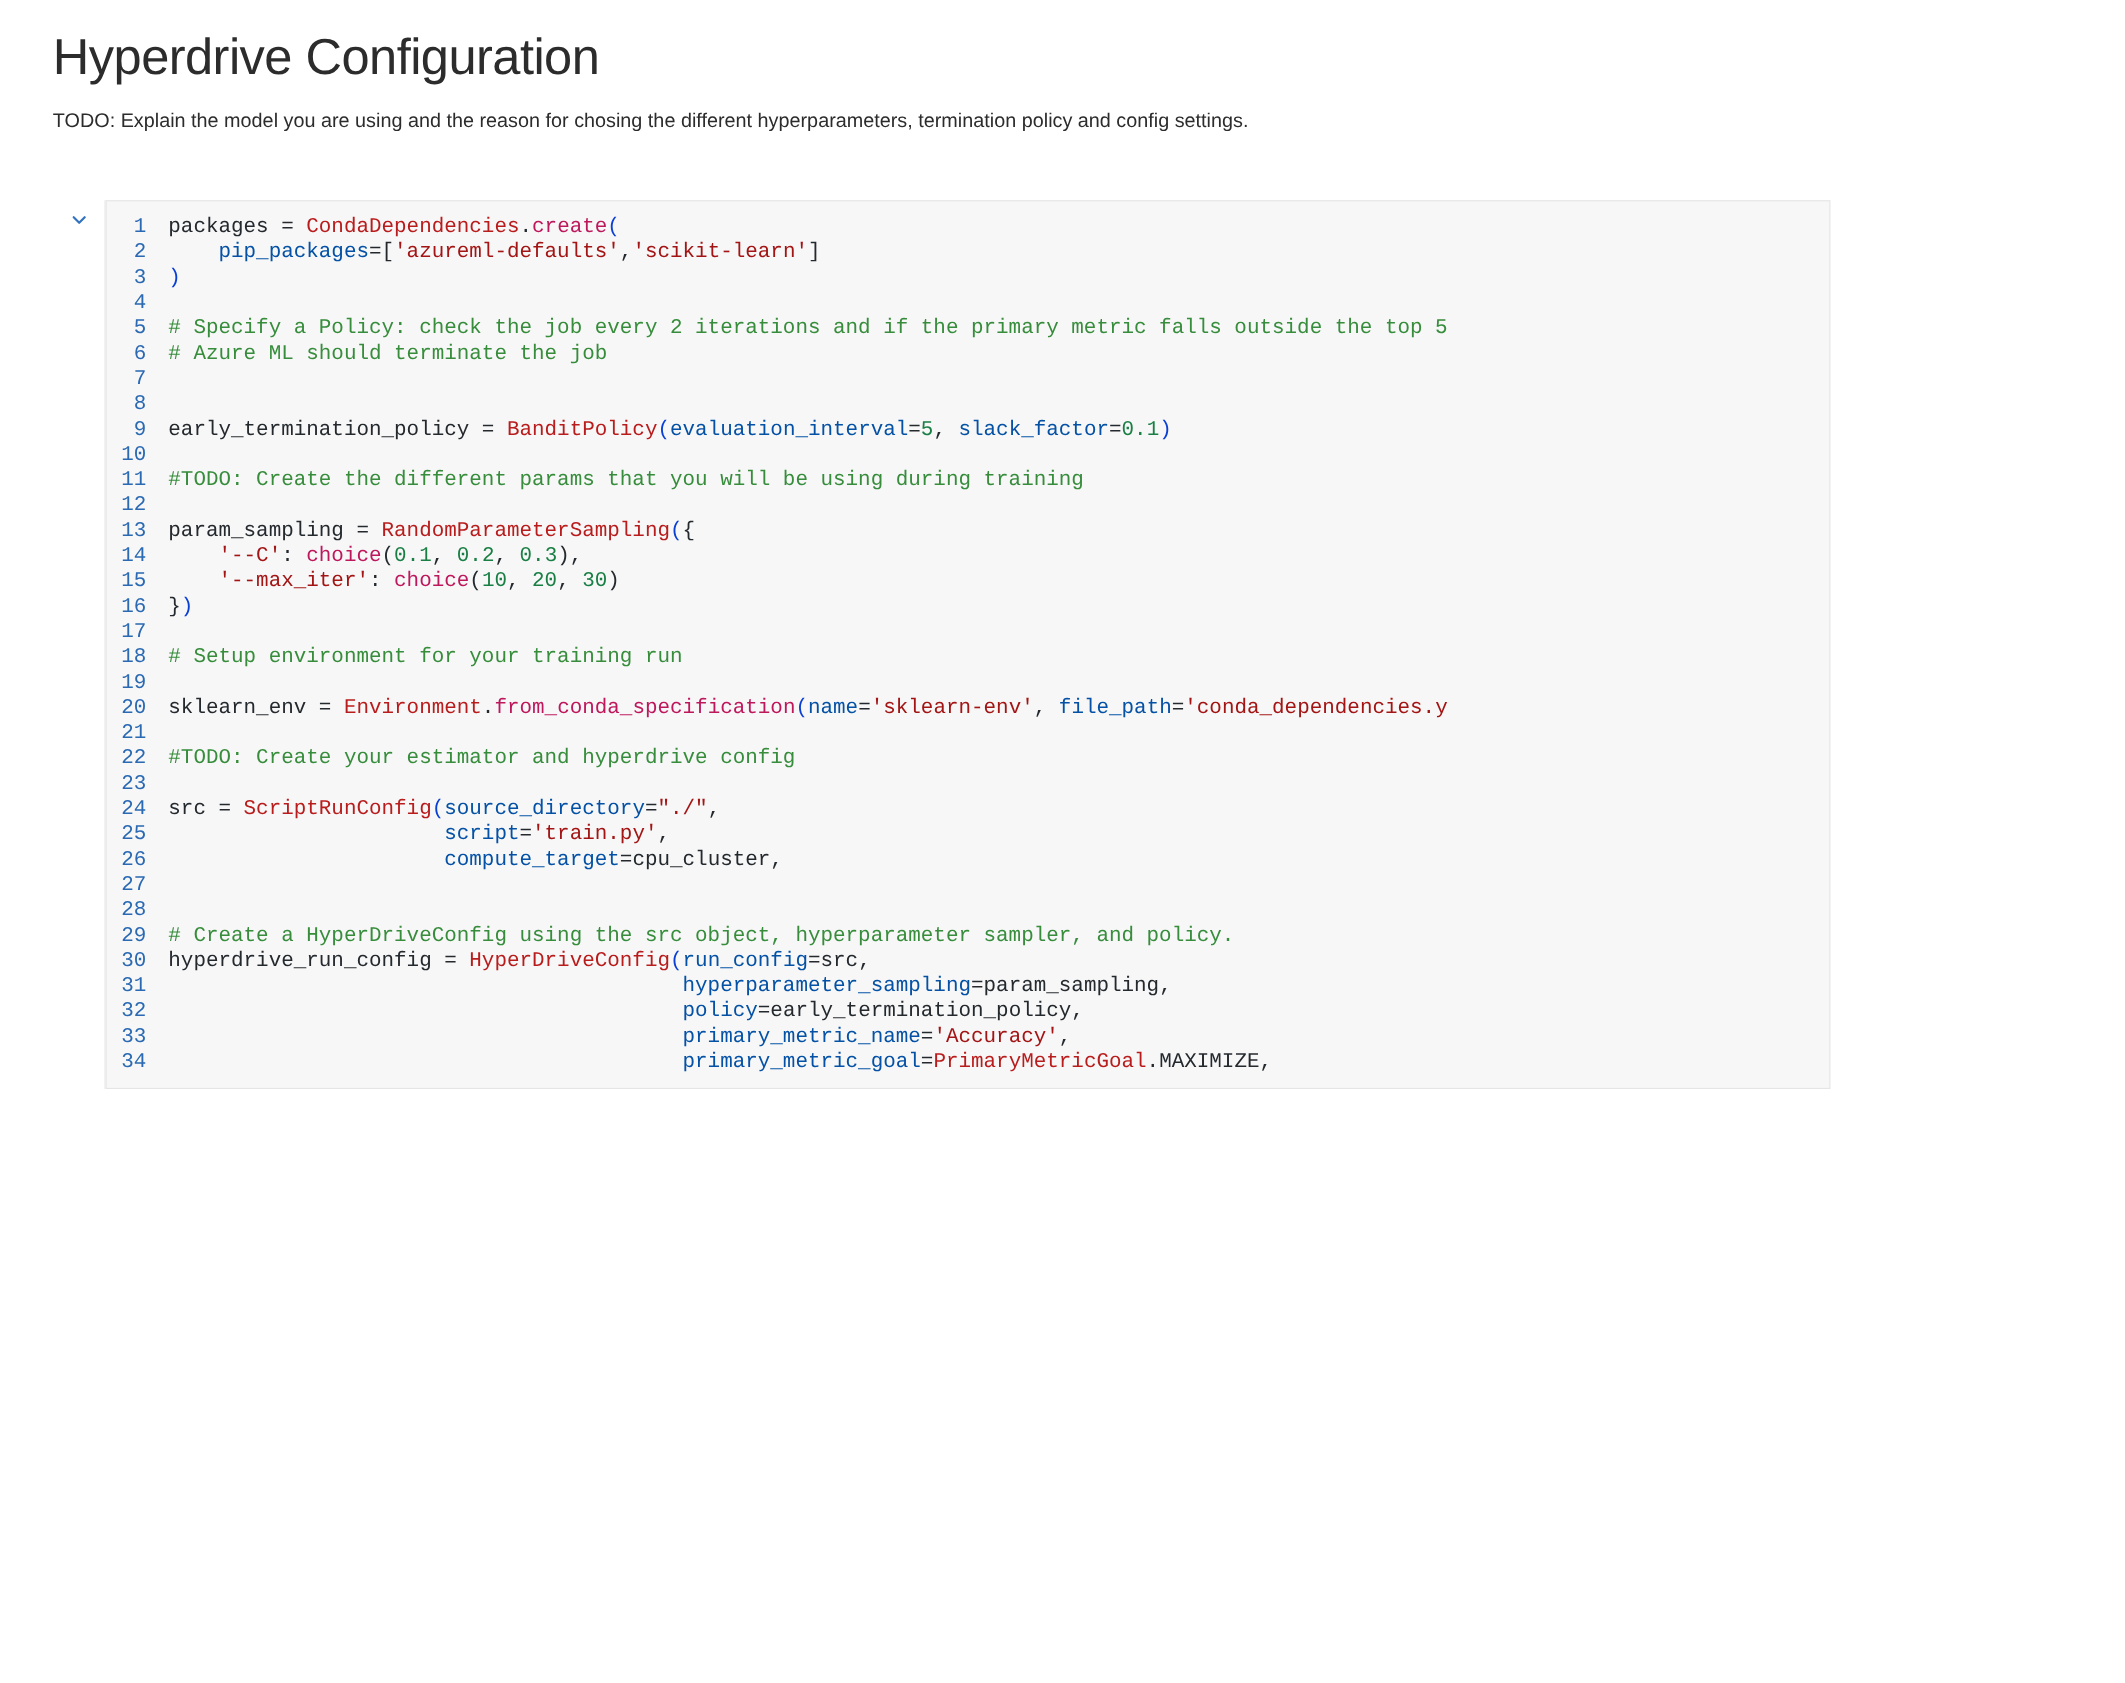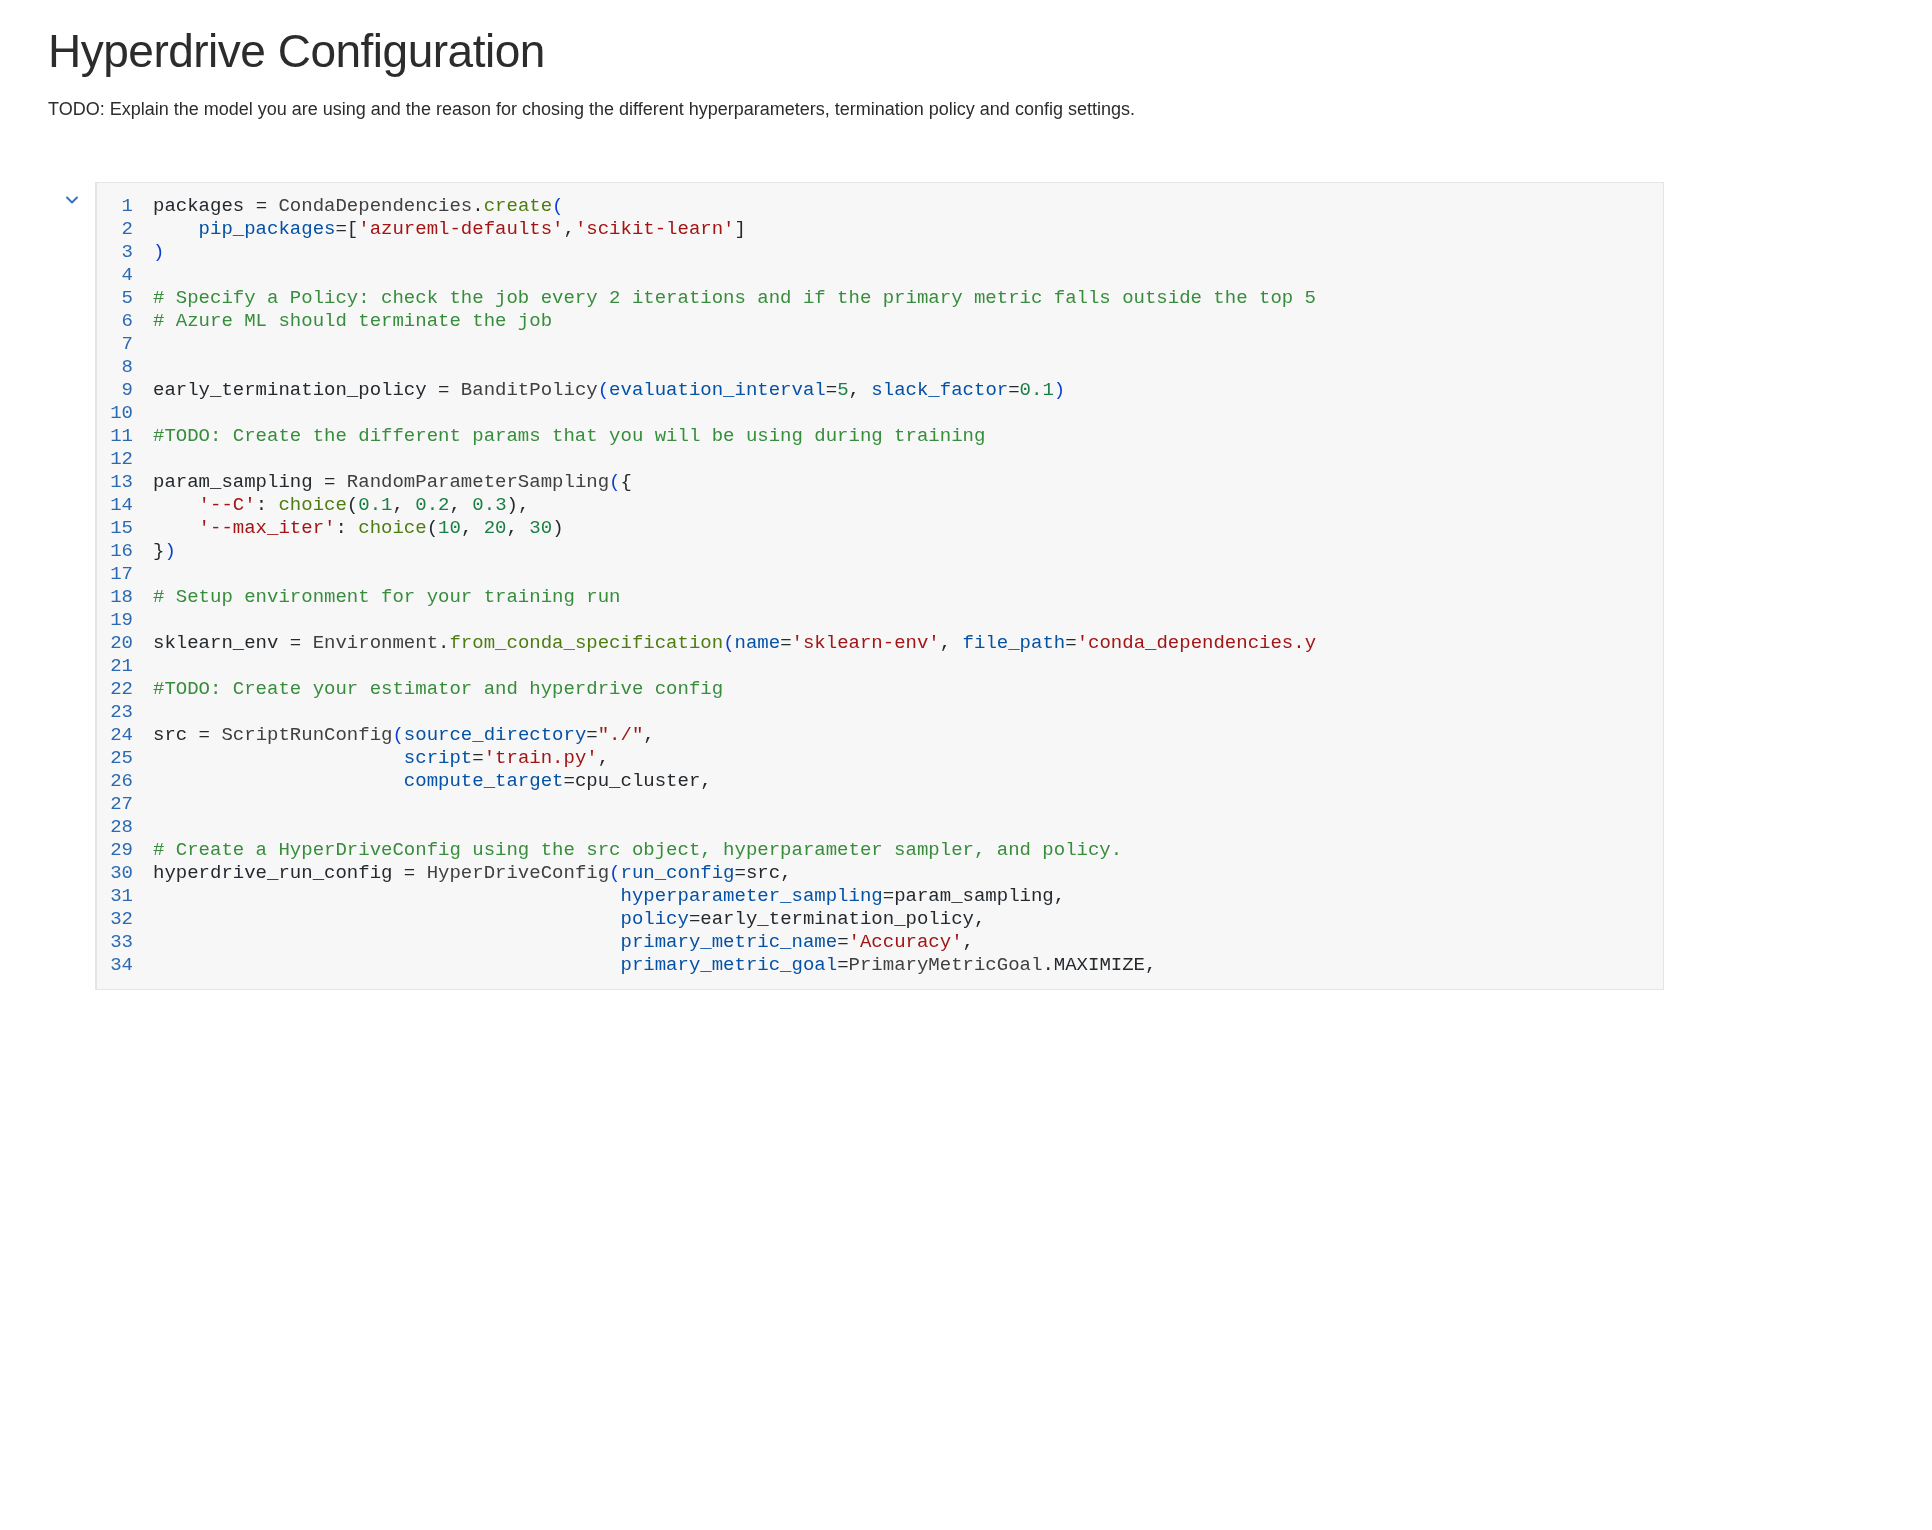--- a/index.html
+++ b/index.html
@@ -60,22 +60,22 @@
   .ln {
     width: 56px;
     flex: 0 0 56px;
     text-align: right;
     color: #2b6ab3;
     padding-right: 20px;
     user-select: none;
   }
   .tok-pln  { color: #24292e; }
   .tok-op   { color: #24292e; }
-  .tok-cls  { color: #404040; text-align: right; }
-  .tok-func { color: #4d7c0f; }
+  .tok-cls  { color: #b91c1c; text-align: right; }
+  .tok-func { color: #be185d; }
   .tok-kwarg{ color: #0451a5; }
   .tok-str  { color: #a31515; }
   .tok-num  { color: #1a7f45; }
   .tok-cmnt { color: #378d3c; }
   .tok-paren{ color: #0a3fd6; }
   .tok-paren2{ color: #24292e; }
 </style>
 </head>
 <body>
 

